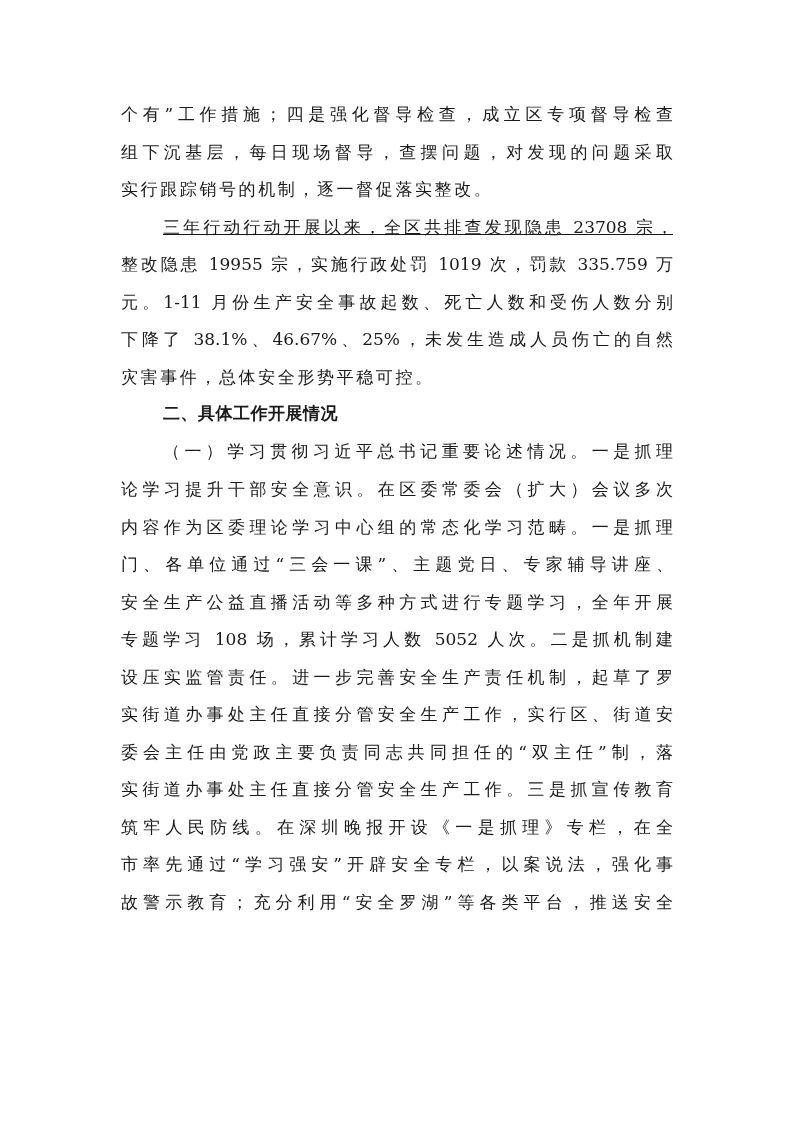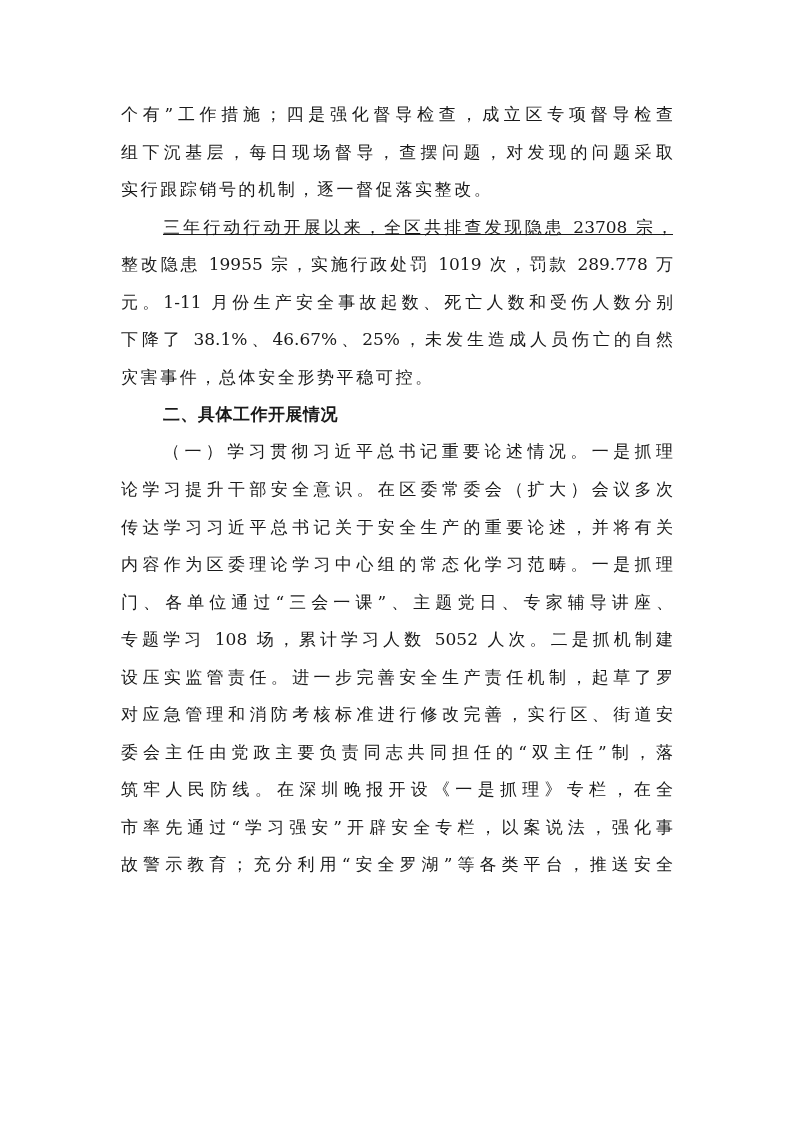--- a/index.html
+++ b/index.html
@@ -14,46 +14,47 @@
     height: 37.5px; line-height: 37.5px;
     font-family: "DejaVu Serif", "Liberation Serif", serif;
     font-size: 17px; color: #1a1a1a;
     white-space: nowrap; overflow: visible;
     text-align: justify; text-align-last: justify;
     letter-spacing: 0;
   }
   .line.last { text-align: center; text-align-last: left; letter-spacing: 2.6px; }
   .line.indent { padding-left: 42px; text-decoration: underline; }
   .line.heading {
-    font-family: Liberation Serif, serif;
+    font-family: Liberation Mono, monospace;
     font-weight: bold; text-align: right; text-align-last: left;
     padding-left: 42px; letter-spacing: 0.5px;
   }
   .line.sub { padding-left: 42px; font-family: Liberation Mono, monospace; }
 </style>
 </head>
 <body>
 
 <div class="page">
   <div class="content">
     <div class="line">个有”工作措施；四是强化督导检查，成立区专项督导检查</div>
     <div class="line">组下沉基层，每日现场督导，查摆问题，对发现的问题采取</div>
     <div class="line last">实行跟踪销号的机制，逐一督促落实整改。</div>
     <div class="line indent">三年行动行动开展以来，全区共排查发现隐患 23708 宗，</div>
-    <div class="line">整改隐患 19955 宗，实施行政处罚 1019 次，罚款 289.778 万</div>
+    <div class="line">整改隐患 19955 宗，实施行政处罚 1019 次，罚款 335.759 万</div>
     <div class="line">元。1-11 月份生产安全事故起数、死亡人数和受伤人数分别</div>
     <div class="line">下降了 38.1%、46.67%、25%，未发生造成人员伤亡的自然</div>
     <div class="line last">灾害事件，总体安全形势平稳可控。</div>
     <div class="line heading">二、具体工作开展情况</div>
     <div class="line sub">（一）学习贯彻习近平总书记重要论述情况。一是抓理</div>
     <div class="line">论学习提升干部安全意识。在区委常委会（扩大）会议多次</div>
-    <div class="line">传达学习习近平总书记关于安全生产的重要论述，并将有关</div>
     <div class="line">内容作为区委理论学习中心组的常态化学习范畴。一是抓理</div>
     <div class="line">门、各单位通过“三会一课”、主题党日、专家辅导讲座、</div>
+    <div class="line">安全生产公益直播活动等多种方式进行专题学习，全年开展</div>
     <div class="line">专题学习 108 场，累计学习人数 5052 人次。二是抓机制建</div>
     <div class="line">设压实监管责任。进一步完善安全生产责任机制，起草了罗</div>
-    <div class="line">对应急管理和消防考核标准进行修改完善，实行区、街道安</div>
+    <div class="line">实街道办事处主任直接分管安全生产工作，实行区、街道安</div>
     <div class="line">委会主任由党政主要负责同志共同担任的“双主任”制，落</div>
+    <div class="line">实街道办事处主任直接分管安全生产工作。三是抓宣传教育</div>
     <div class="line">筑牢人民防线。在深圳晚报开设《一是抓理》专栏，在全</div>
     <div class="line">市率先通过“学习强安”开辟安全专栏，以案说法，强化事</div>
     <div class="line">故警示教育；充分利用“安全罗湖”等各类平台，推送安全</div>
   </div>
 </div>
 
 </body></html>

